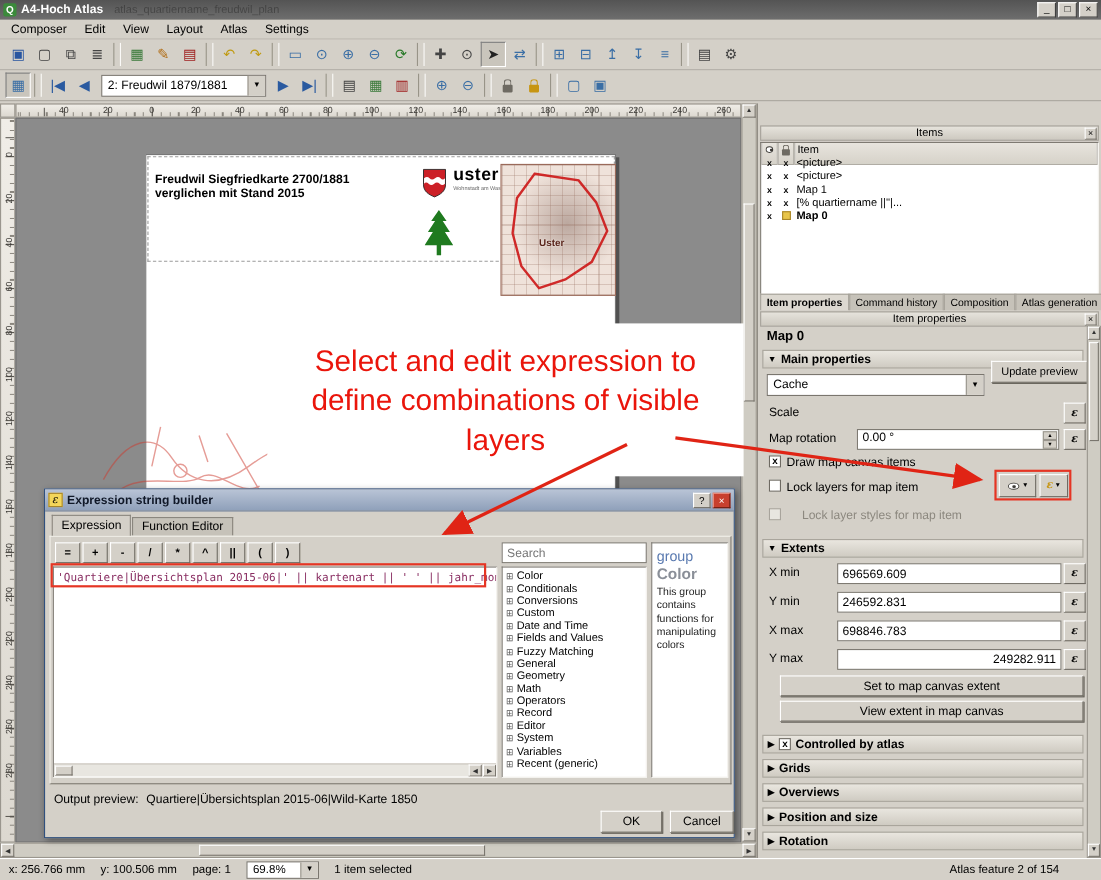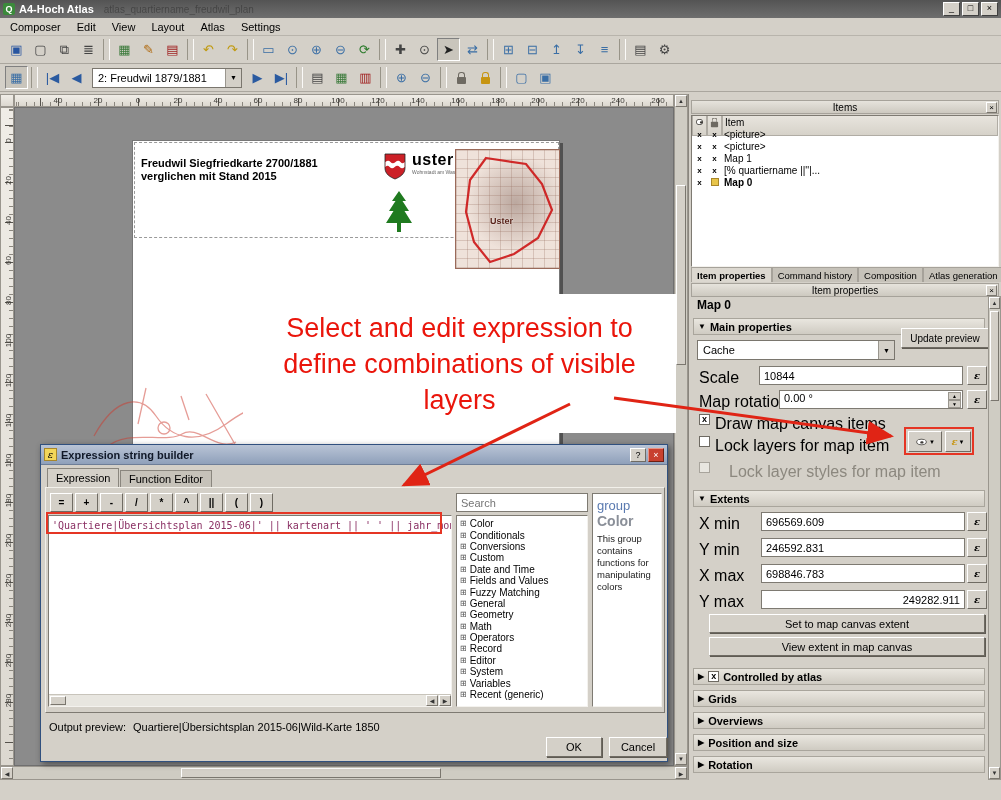--- a/index.html
+++ b/index.html
@@ -70,21 +70,21 @@
   .edit-mark{width:8px;height:8px;background:#e8c54a;border:1px solid #a8862a}
   .ptab{font-size:9.5px;padding:2px 5px 1px;border:1px solid #a6a29a;border-bottom:none;background:#c6c2b9;white-space:nowrap}
   .ptab.active{background:#dcd8d0;font-weight:bold}
   .group-hdr{position:absolute;height:17px;background:linear-gradient(#e9e6df,#cfcbc2);border:1px solid #a9a59c;
              display:flex;align-items:center;gap:4px;padding-left:4px;font-weight:bold;font-size:11px}
   .group-hdr .arrow{font-size:8px}
   .group-hdr.flow{position:static;margin:0 4px 5px 4px}
   .cb{display:inline-flex;width:11px;height:11px;background:#fff;border:1px solid #6e6a62;align-items:center;justify-content:center;
       font-size:9px;font-weight:bold;line-height:1}
   .cb.dis{background:#e8e6e0;border-color:#a8a49c}
-  .plabel{position:absolute;font-size:16px}
+  .plabel{position:absolute;font-size:11px}
   .plabel.dis{color:#8c887f}
   .pinput{position:absolute;background:#fff;border:1px solid #7e7a72;height:19px;font-size:11px;padding:1px 4px;font-family:"Liberation Sans",sans-serif}
   .ddbtn{position:absolute;background:#d4d0c8;border:1px solid;border-color:#fff #6f6b63 #6f6b63 #fff;
          display:flex;align-items:center;justify-content:center;gap:1px;font-size:10px}
   .ddbtn .eps{font-family:"DejaVu Serif",serif;font-style:italic;font-weight:bold}
   .ddbtn .eps.yellow{color:#c79512}
   .ddbtn .da{font-size:6px}
   .btn{background:#d4d0c8;border:1px solid;border-color:#fff #6f6b63 #6f6b63 #fff;box-shadow:1px 1px 0 #5f5b53;
        display:flex;align-items:center;justify-content:center;font-size:11px}
   .spin{position:absolute;right:1px;top:1px;width:13px;height:15px;display:flex;flex-direction:column}
@@ -392,21 +392,21 @@
     <span class="sthumb" style="left:1px;top:90px;width:10px;height:180px"></span>
   </div>
   <div class="sbar" style="left:0;top:766px;width:688px;height:14px">
     <span class="sbtn" style="left:0;top:0">◀</span>
     <span class="sbtn" style="right:0;top:0;left:auto">▶</span>
     <span class="sthumb" style="left:180px;top:1px;width:260px;height:10px"></span>
   </div>
 
   <div class="rightpanel">
 
-    <div class="abs" style="left:2px;top:6px;width:308px;height:180px">
+    <div class="abs" style="left:2px;top:20px;width:308px;height:180px">
       <div class="panel-strip" style="left:0;top:0;width:308px">
         <span>Items</span>
         <span class="close-x">×</span>
       </div>
       <div class="white-box" style="left:0;top:15px;width:308px;height:152px">
         <div class="irow header">
           <span class="cell c1">
               <span class="css-eye" style="transform:scale(.75)"></span>
             </span>
           <span class="cell c2">
@@ -465,21 +465,20 @@
         <span>Main properties</span>
       </div>
 
       <span class="combo abs" style="left:8px;top:44px;width:198px">
         <span class="combo-text">Cache</span>
         <span class="combo-arrow">▼</span>
       </span>
       <span class="btn abs" style="left:212px;top:32px;width:88px;height:20px;font-size:10px">Update preview</span>
 
       <span class="plabel" style="left:10px;top:73px">Scale</span>
-      <input class="pinput" style="left: 70px; top: 70px; width: 204px;" value="10844">
       <span class="ddbtn" style="left:278px;top:70px;width:20px;height:19px">
         <span class="eps">ε</span>
       </span>
 
       <span class="plabel" style="left:10px;top:97px">Map rotation</span>
       <span class="pinput" style="left:90px;top:94px;width:184px">
         <span>0.00 °</span>
         <span class="spin">
             <span>▲</span>
             <span>▼</span>
@@ -694,14 +693,25 @@
   <svg class="abs" style="left:0;top:0;z-index:95;pointer-events:none" width="1001" height="800">
     <defs>
       <marker id="ah" markerWidth="10" markerHeight="8" refX="8" refY="4" orient="auto">
         <path d="M0 0 L9 4 L0 8 Z" fill="#e02415"></path>
       </marker>
     </defs>
     <line x1="570" y1="404" x2="404" y2="485" stroke="#e02415" stroke-width="3" marker-end="url(#ah)"></line>
     <line x1="614" y1="398" x2="891" y2="436" stroke="#e02415" stroke-width="3" marker-end="url(#ah)"></line>
   </svg>
 
+  <div class="statusbar">
+    <span>x: 256.766 mm</span>
+    <span>y: 100.506 mm</span>
+    <span>page: 1</span>
+    <span class="combo" style="width:66px;height:16px">
+      <span class="combo-text">69.8%</span>
+      <span class="combo-arrow" style="height:14px">▼</span>
+    </span>
+    <span>1 item selected</span>
+    <span class="sb-right">Atlas feature 2 of 154</span>
+  </div>
 
 </div>
 
 </body></html>

